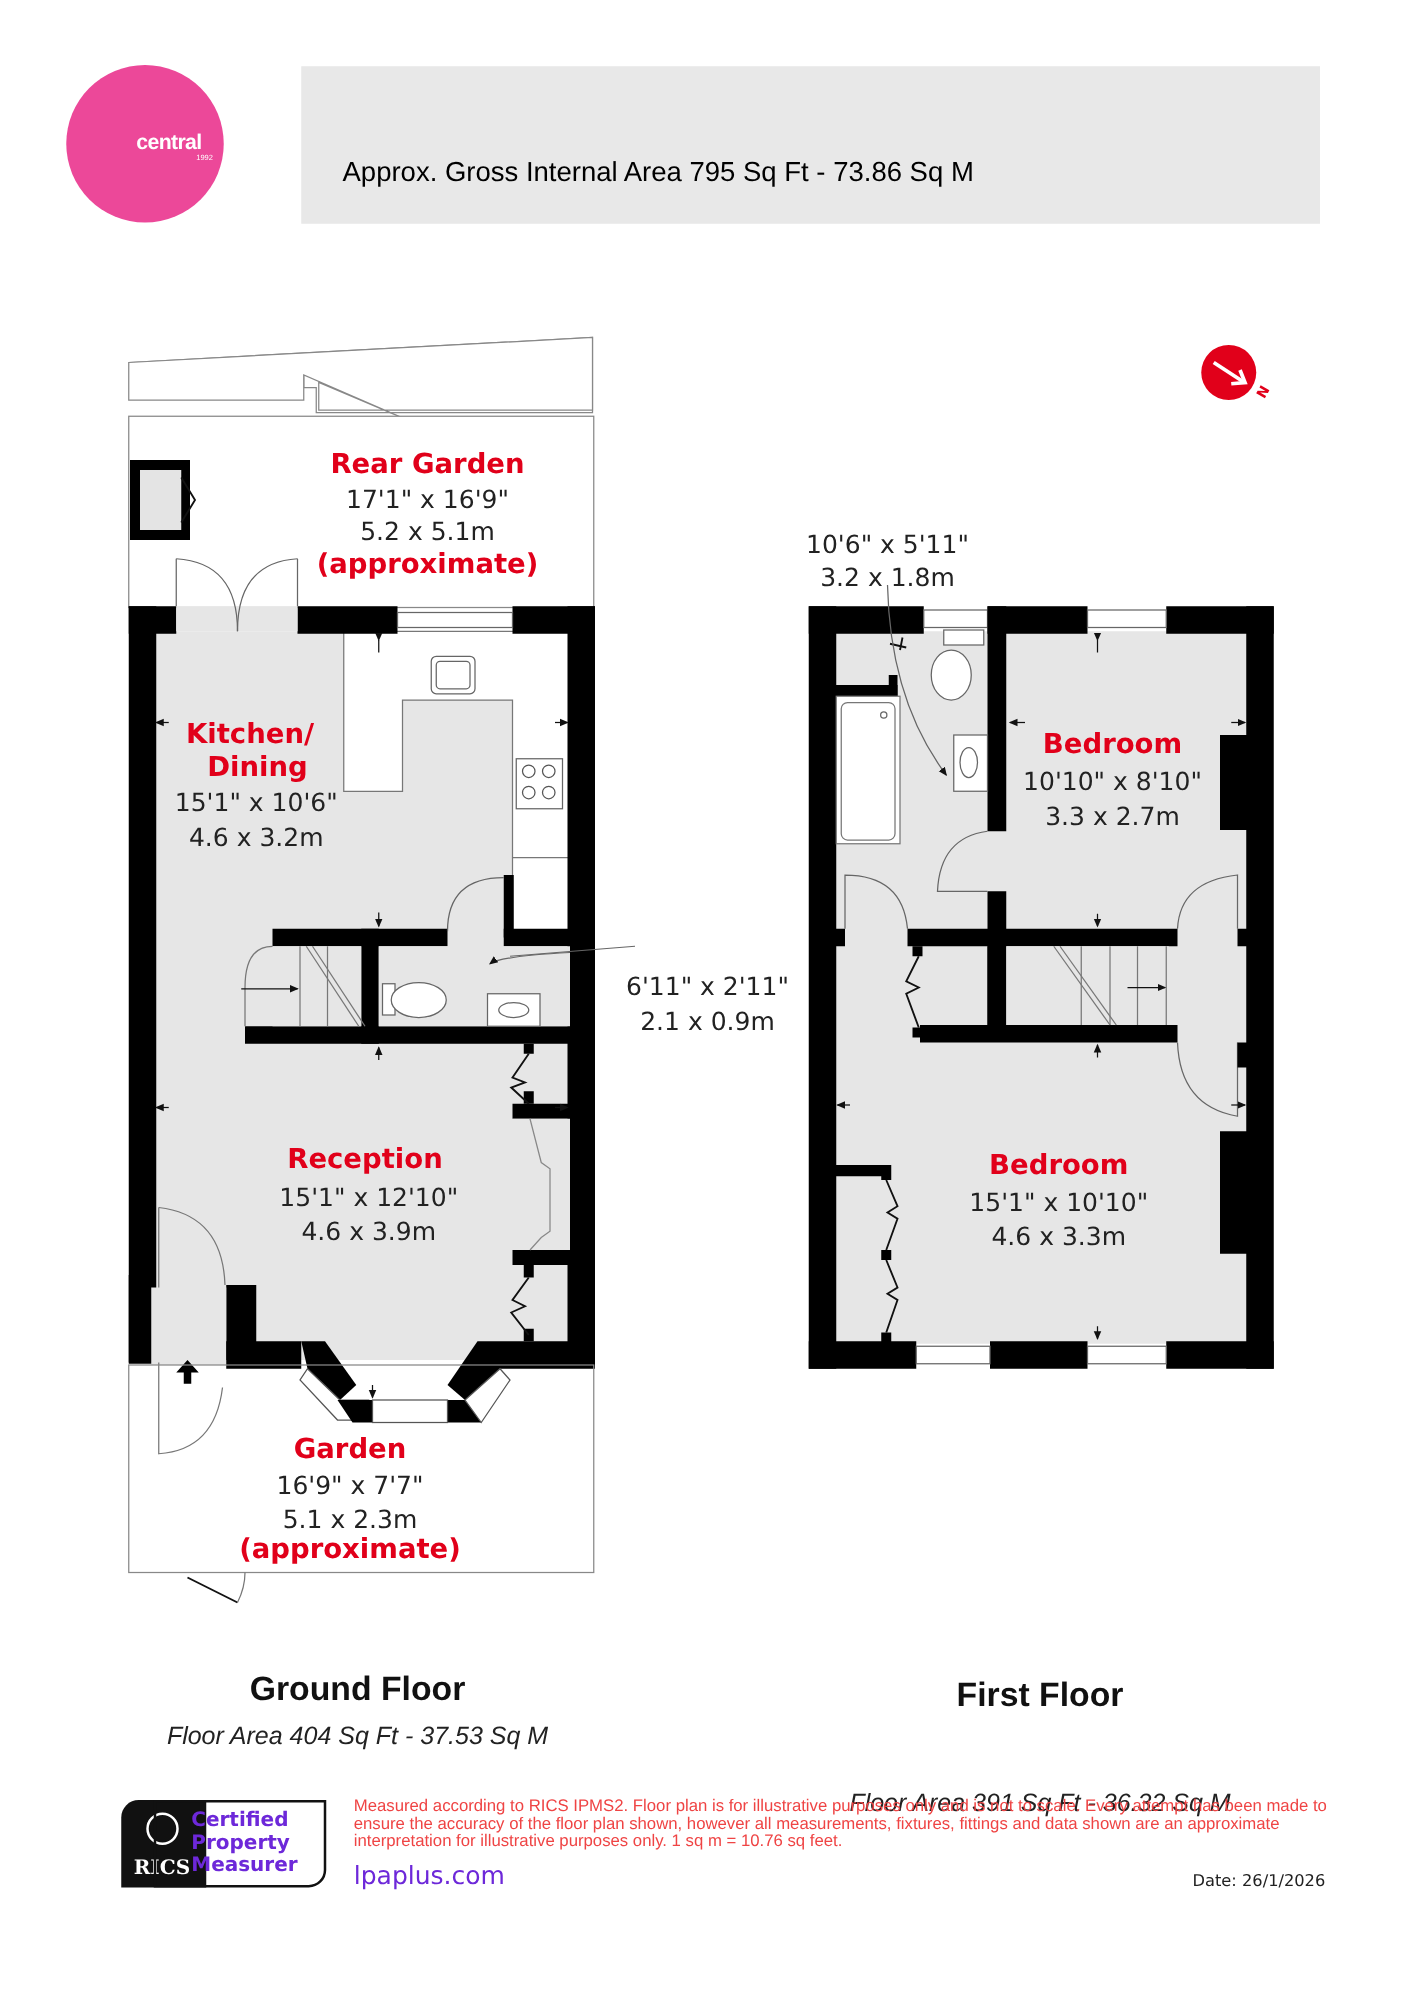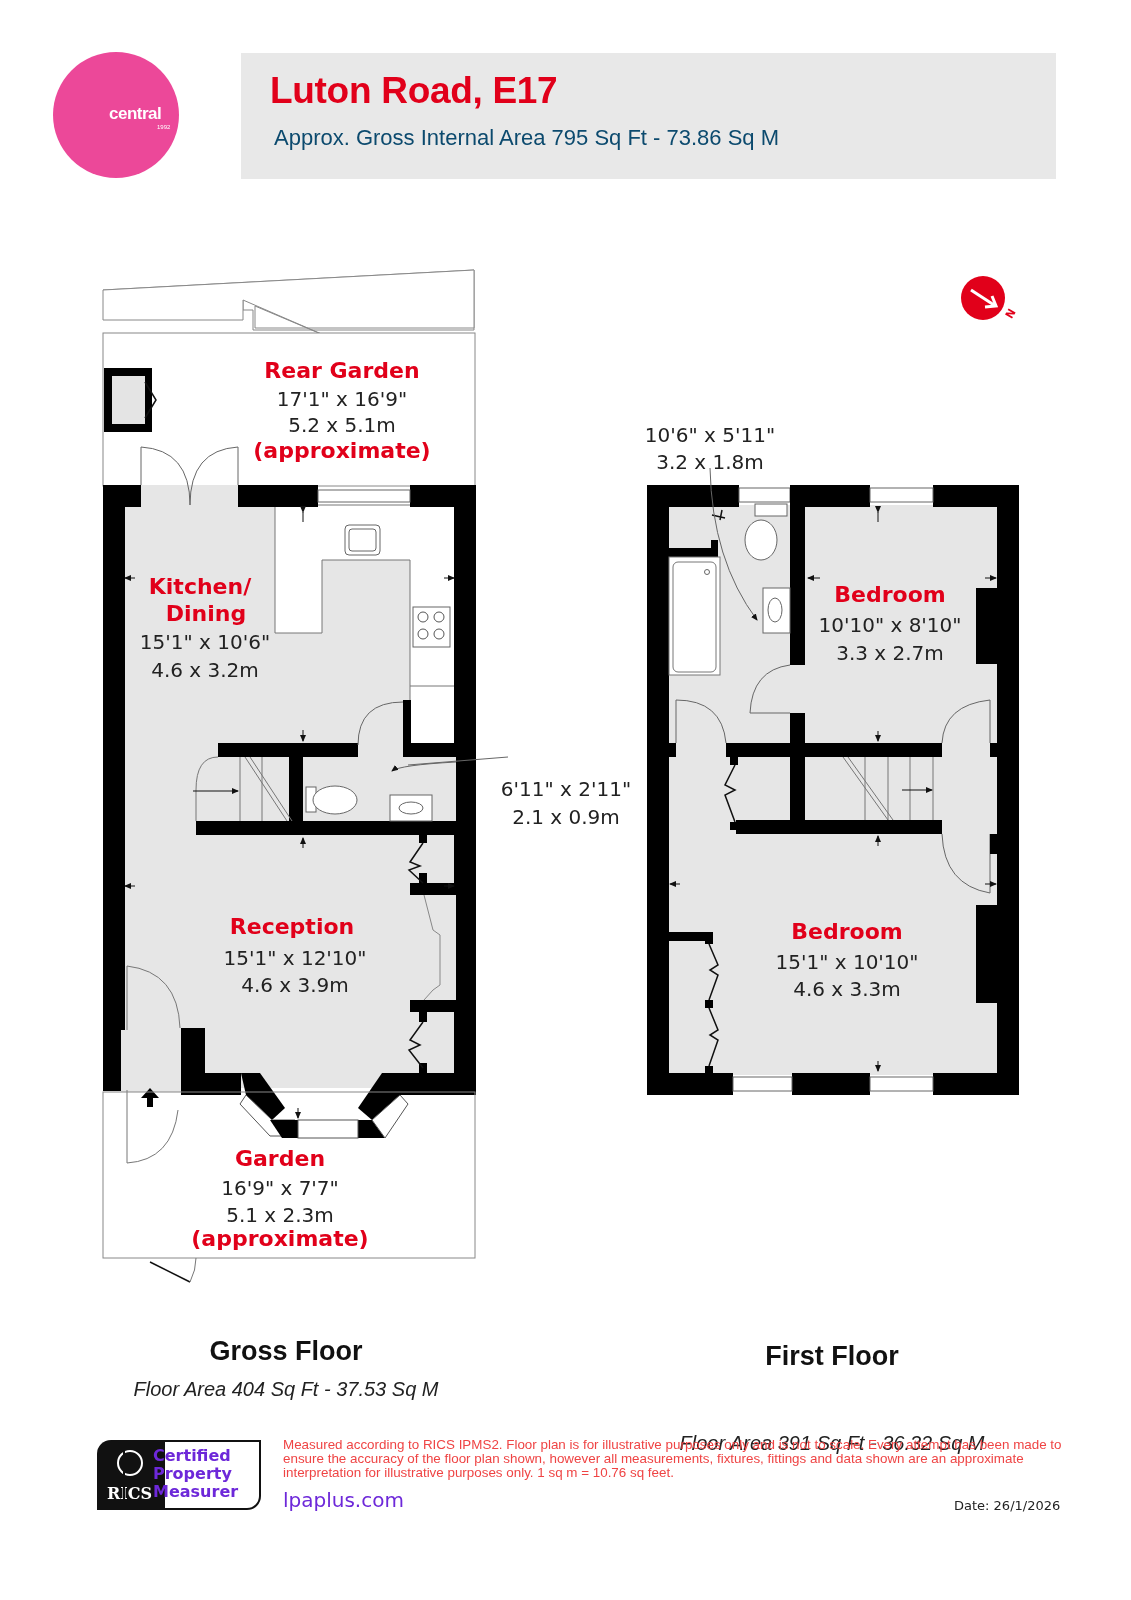--- a/index.html
+++ b/index.html
@@ -9,21 +9,21 @@
   .logo { left: 53px; top: 52px; width: 126px; height: 126px; border-radius: 50%;
           background: #ec4899; }
   .logo-word { position: absolute; left: 56px; top: 52px; color: #fff; font-weight: bold;
           font-size: 17px; letter-spacing: -0.5px; font-family: "Liberation Sans", sans-serif; }
   .logo-year { position: absolute; left: 104px; top: 72px; color: #fff; font-size: 6px;
           font-family: "Liberation Sans", sans-serif; }
   .header-box { left: 241px; top: 53px; width: 815px; height: 126px; background: #e8e8e8; }
   .title { position: absolute; left: 29px; top: 17px; font-family: "Liberation Sans", sans-serif;
           font-weight: bold; font-size: 37px; color: #e1001a; letter-spacing: -0.3px; }
   .subtitle { position: absolute; left: 33px; top: 72px; font-family: "Liberation Sans", sans-serif;
-          font-size: 22px; color: #0c4a6e; }
+          font-size: 22px; color: #000000; }
   svg.plan { position: absolute; left: 0; top: 0; }
   .room-name { font-family: "DejaVu Sans", sans-serif; font-weight: bold; fill: #e1001a; font-size: 22px; }
   .room-dim { font-family: "DejaVu Sans", sans-serif; fill: #222; font-size: 20px; }
   .floor-title { font-family: "Liberation Sans", sans-serif; font-weight: bold; font-size: 27px;
           text-align: center; color: #111; }
   .floor-area { font-family: "Liberation Sans", sans-serif; font-size: 20px; text-align: center; color: #222; font-style: italic; }
   .rics { left: 53px; top: 1440px; width: 206px; height: 70px; }
   .rics-black { position: absolute; left: 0; top: 0; width: 68px; height: 70px; background: #111;
           border-radius: 14px 0 0 0; margin-left: 44px; }
   .rics-text { position: absolute; left: 10px; top: 44px; color: #fff; font-weight: bold; font-size: 16px;
@@ -41,21 +41,20 @@
 </style>
 </head>
 <body>
 
 <div class="abs logo">
   <span class="logo-word">central</span>
   <span class="logo-year">1992</span>
 </div>
 
 <div class="abs header-box">
-  <div class="title">Luton Road, E17</div>
   <div class="subtitle">Approx. Gross Internal Area 795 Sq Ft - 73.86 Sq M</div>
 </div>
 
 <svg class="plan" width="1131" height="1330" viewBox="0 0 1131 1330">
   <defs>
     <marker id="ah" markerWidth="8" markerHeight="8" refX="6" refY="4" orient="auto">
       <path d="M0,1 L7,4 L0,7 z" fill="#111"></path>
     </marker>
   </defs>
 
@@ -275,21 +274,21 @@
 
   <text class="room-name" x="890" y="602" text-anchor="middle">Bedroom</text>
   <text class="room-dim" x="890" y="632" text-anchor="middle">10'10" x 8'10"</text>
   <text class="room-dim" x="890" y="660" text-anchor="middle">3.3 x 2.7m</text>
 
   <text class="room-name" x="847" y="939" text-anchor="middle">Bedroom</text>
   <text class="room-dim" x="847" y="969" text-anchor="middle">15'1" x 10'10"</text>
   <text class="room-dim" x="847" y="996" text-anchor="middle">4.6 x 3.3m</text>
 </svg>
 
-<div class="abs floor-title" style="left:110px; top:1336px; width:352px;">Gross Floor</div>
+<div class="abs floor-title" style="left:110px; top:1336px; width:352px;">Ground Floor</div>
 <div class="abs floor-area" style="left:100px; top:1378px; width:372px;">Floor Area 404 Sq Ft - 37.53 Sq M</div>
 <div class="abs floor-title" style="left:656px; top:1341px; width:352px;">First Floor</div>
 <div class="abs floor-area" style="left:640px; top:1432px; width:384px;">Floor Area 391 Sq Ft - 36.32 Sq M</div>
 
 <div class="abs rics">
   <div class="rics-black">
     <div class="rics-lion"></div>
     <span class="rics-text">RICS</span>
   </div>
   <div class="rics-box">

